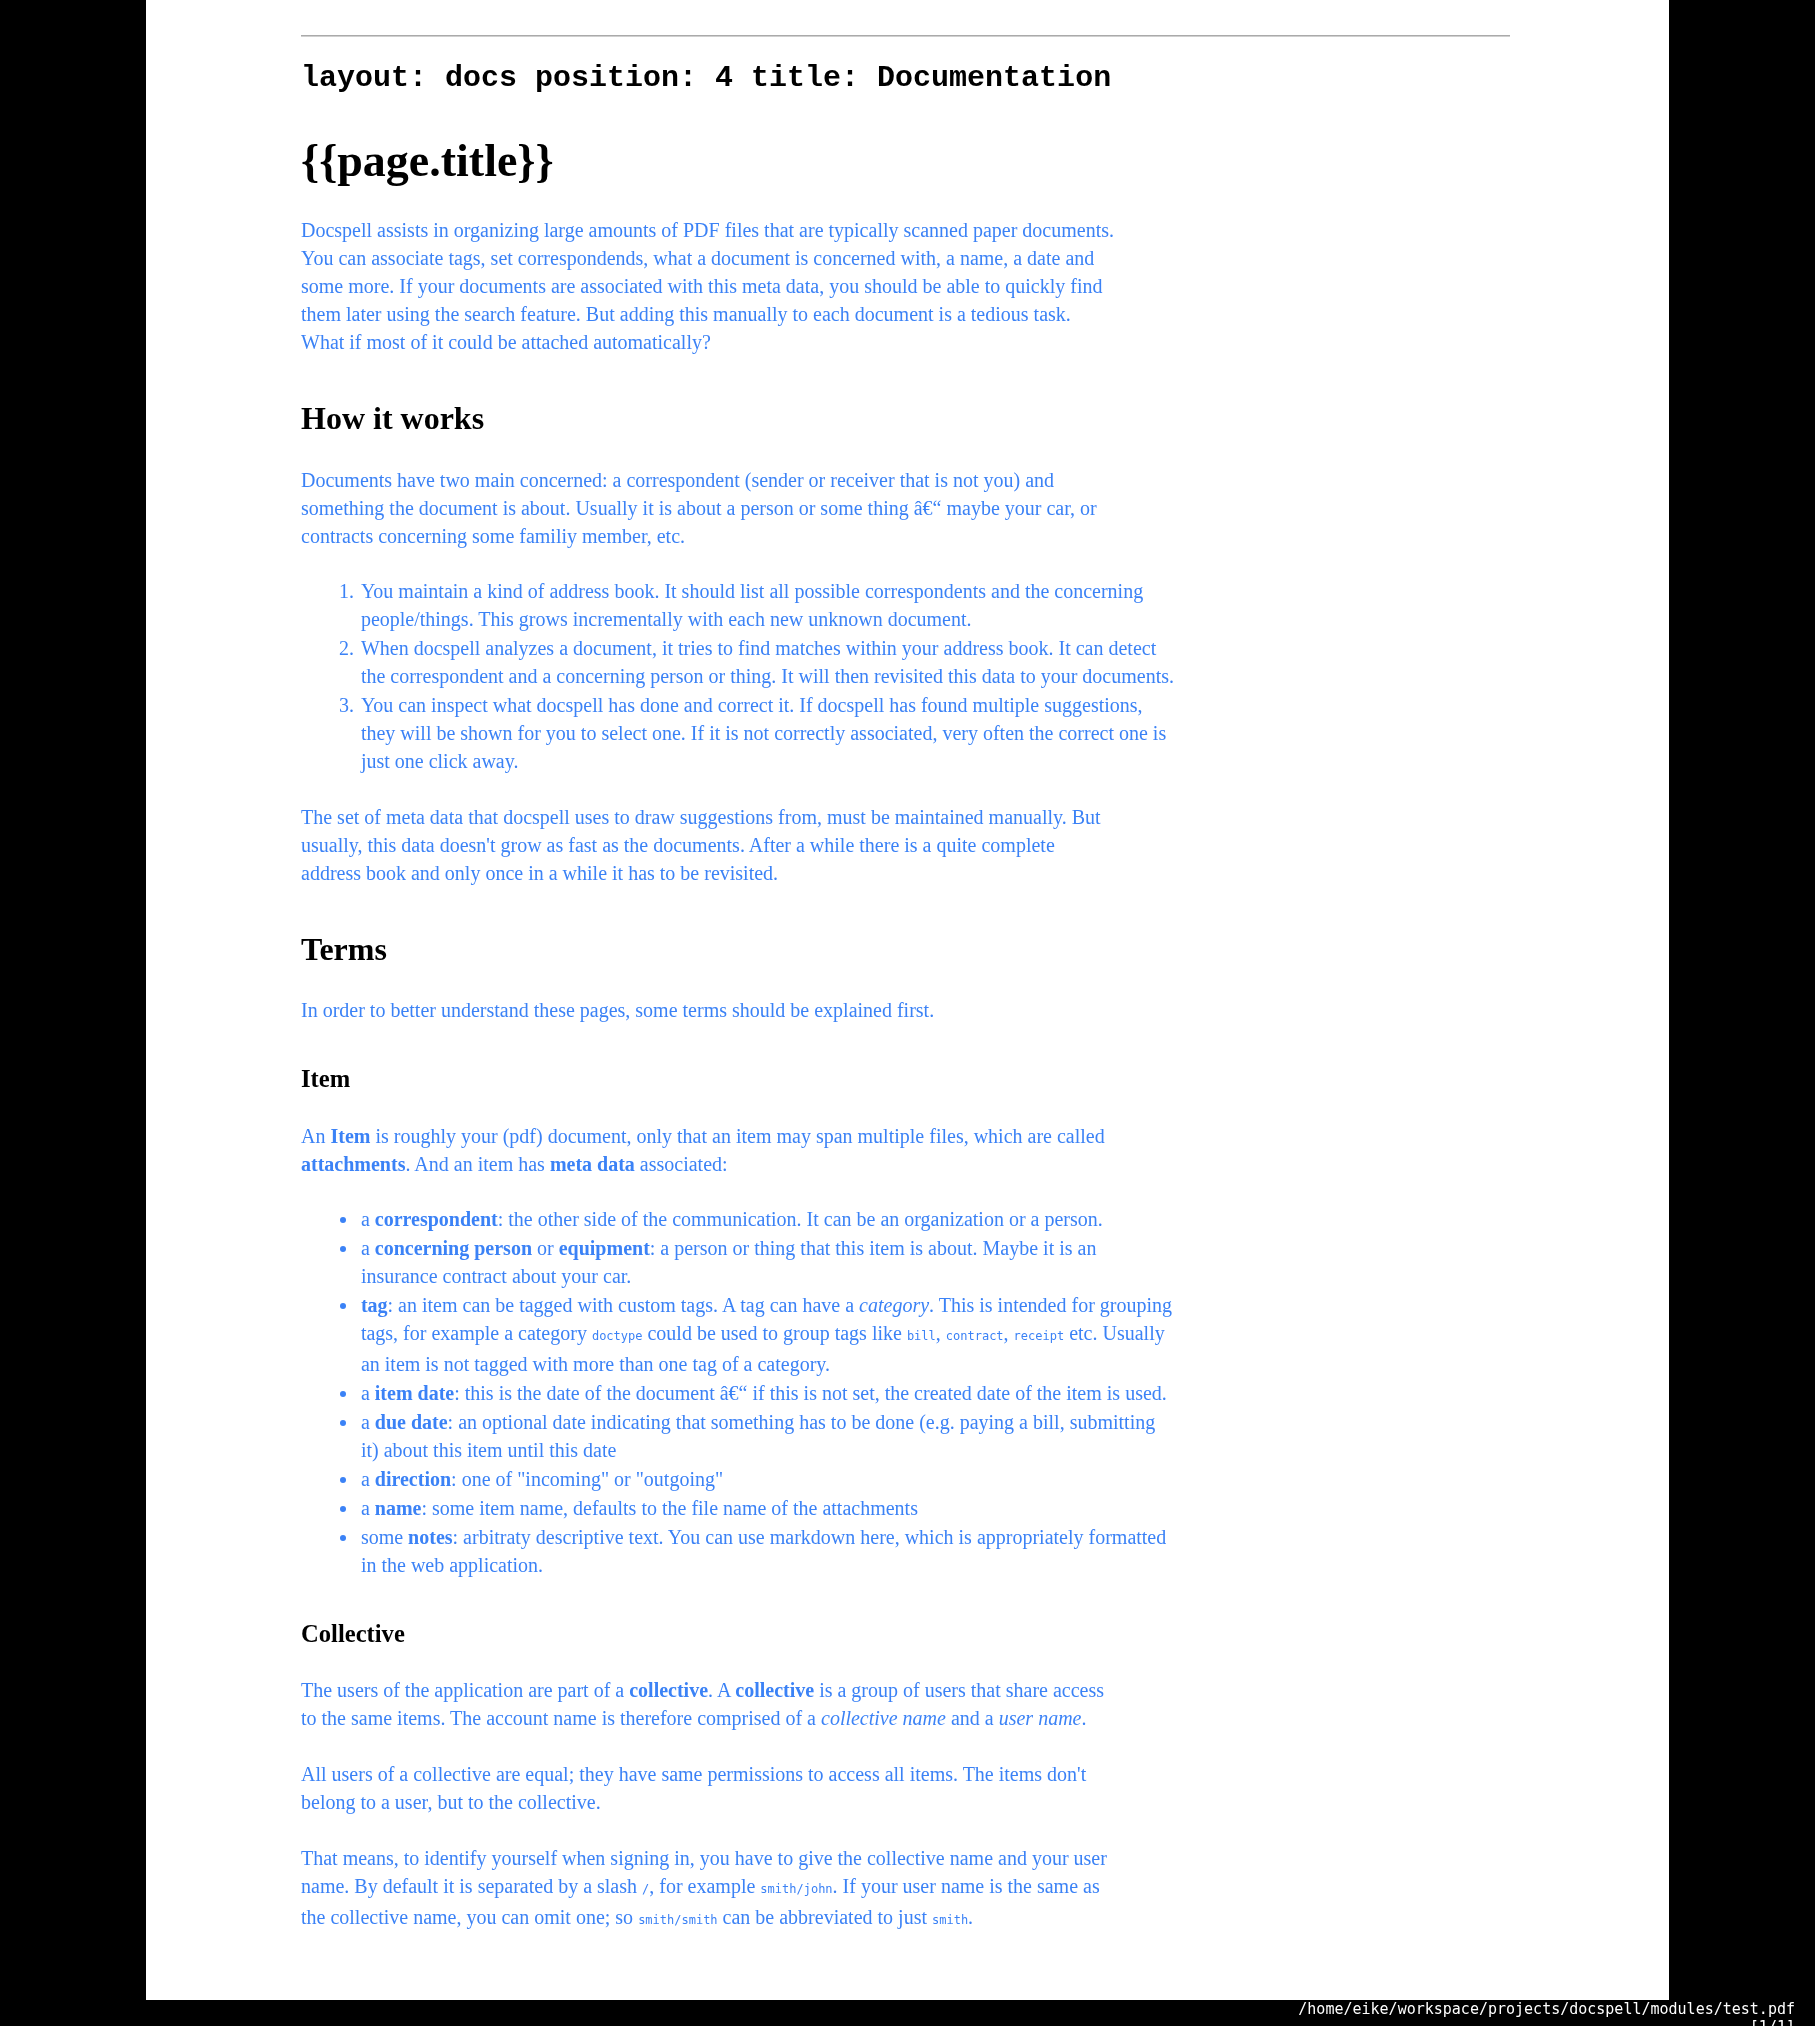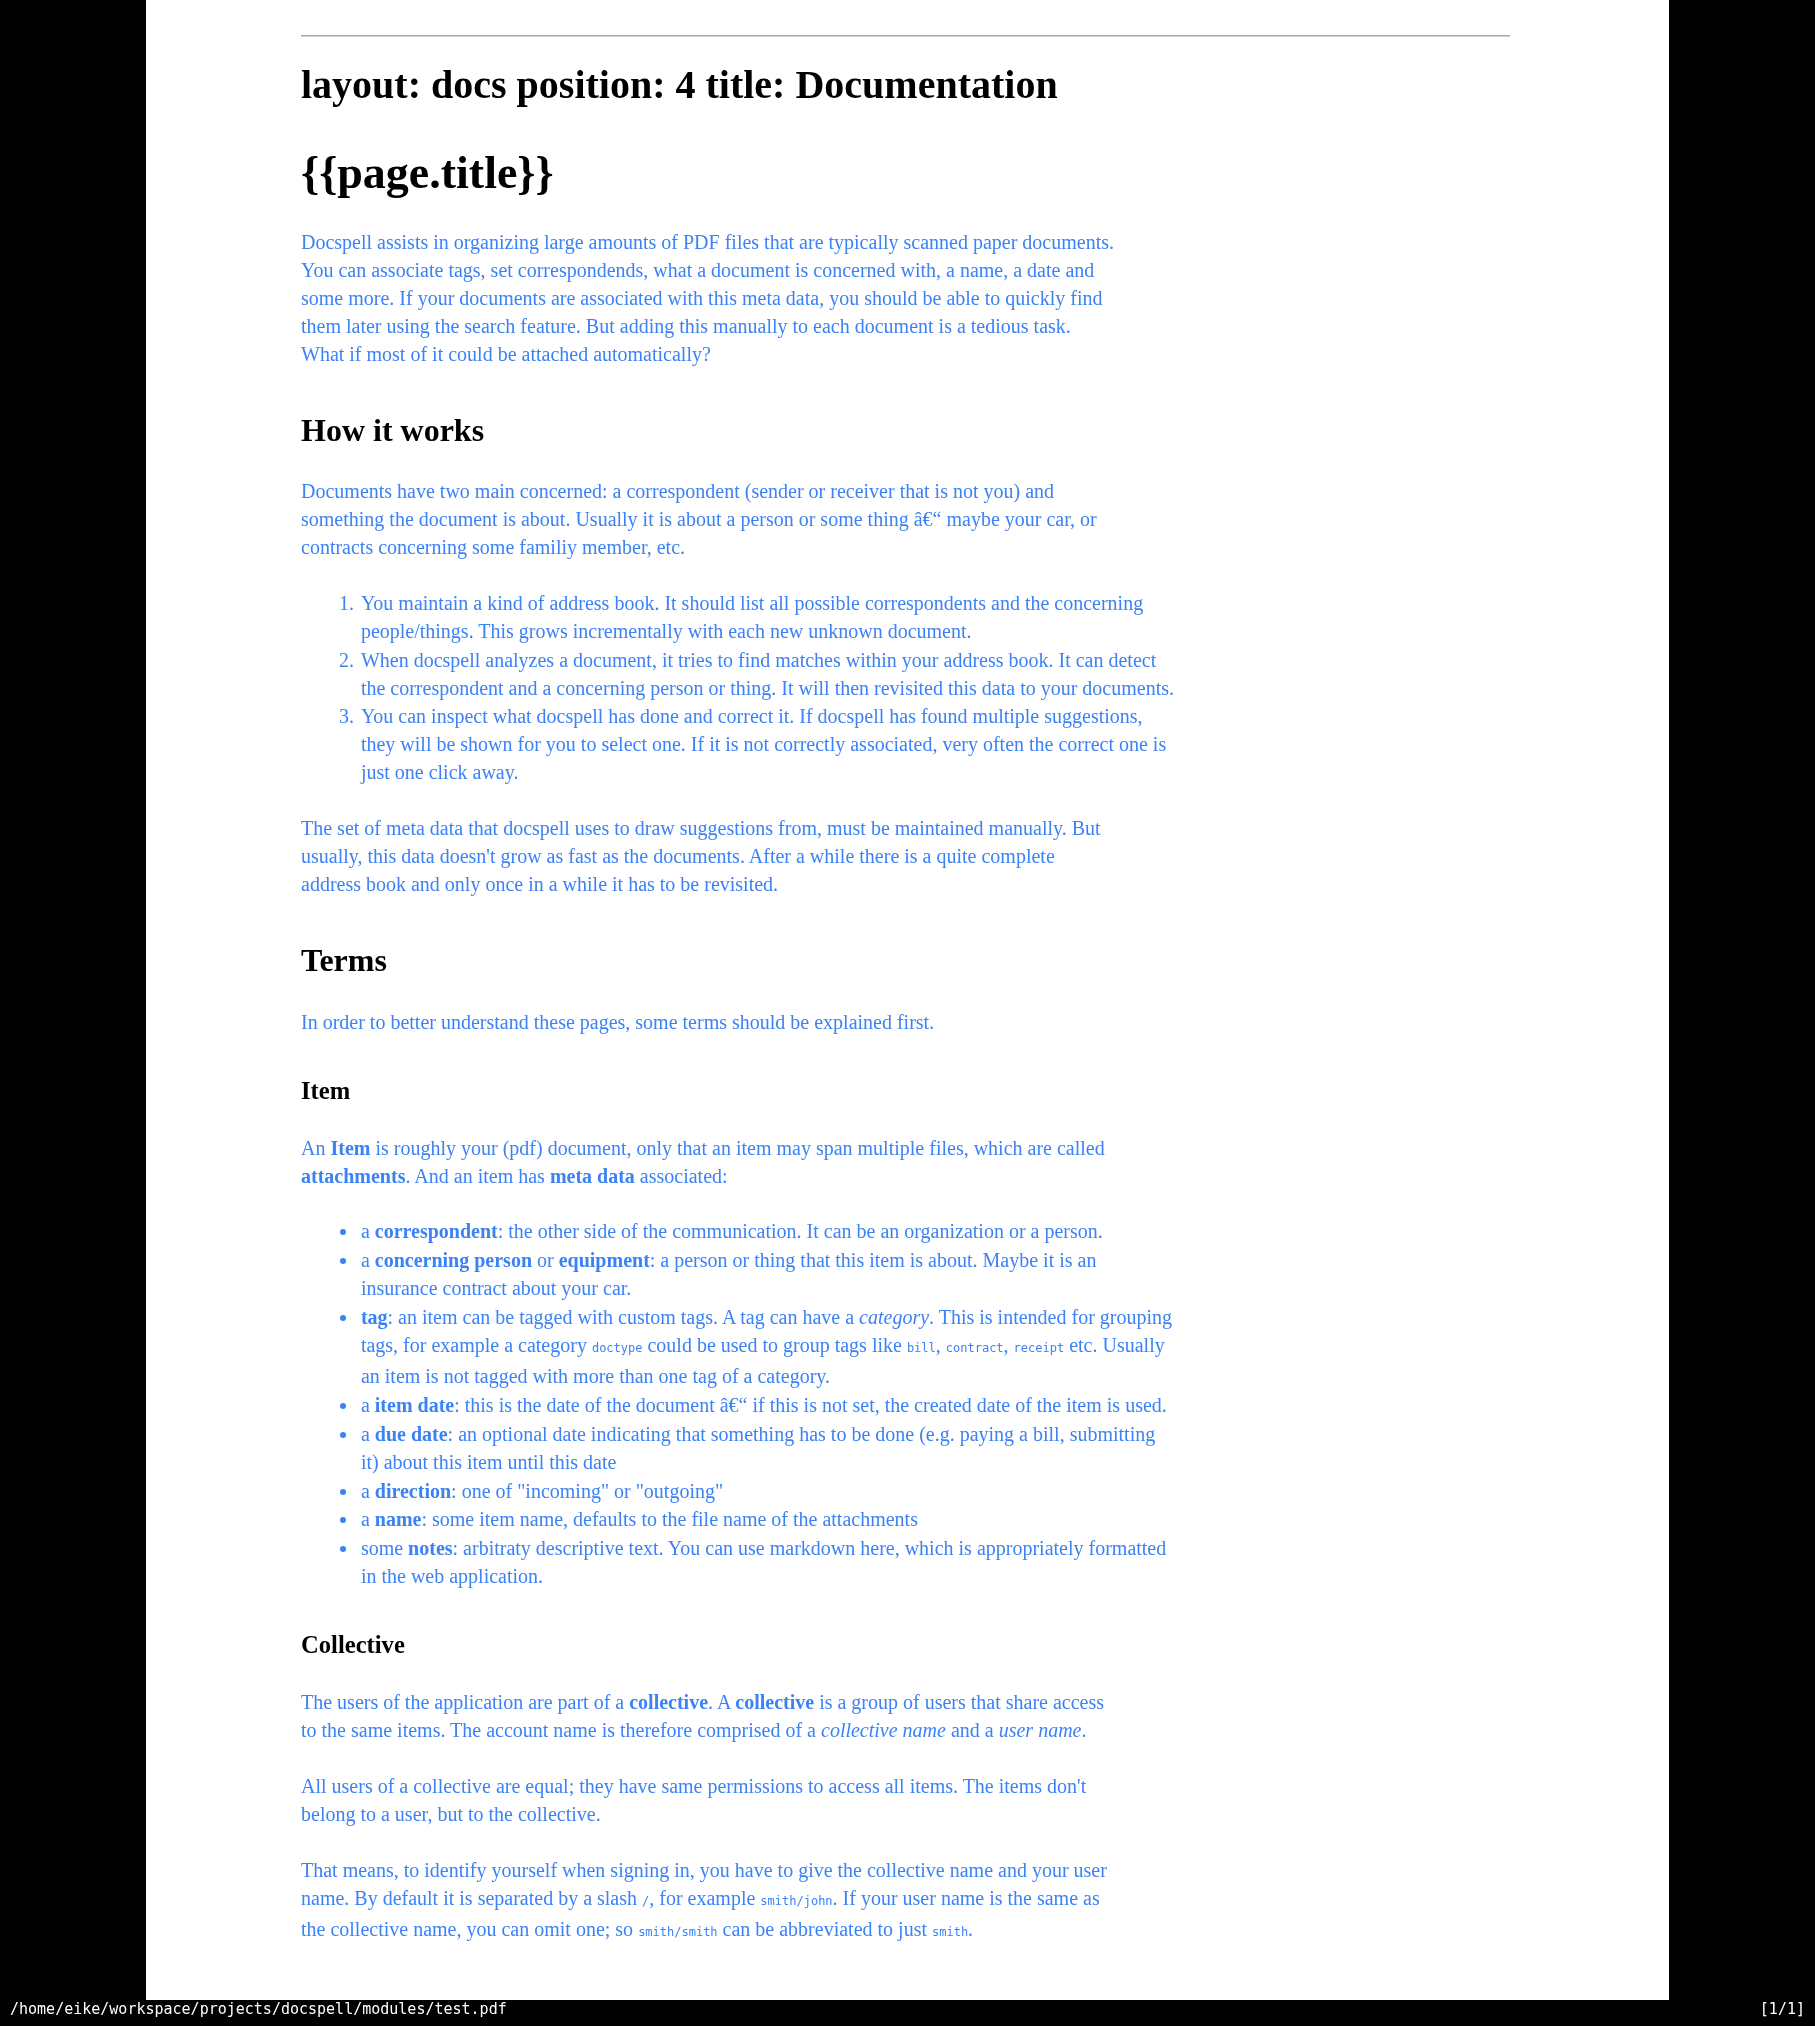--- a/index.html
+++ b/index.html
@@ -20,21 +20,21 @@
     padding:0 159px 0 155px;
     overflow:hidden;
   }
   hr.front-rule {
     border:0;
     height:1.9px;
     margin:35px 0 0 0;
     background:linear-gradient(to bottom, #979797, #e2e2e2);
   }
   h1, h2, h3 { font-weight:bold; color:#000; padding:0; }
-  h2.front-matter { font-size:40px; line-height:1.18; margin:24.6px 0 0 0; }
+  h2.front-matter { font-size:30px; line-height:1.18; margin:24.6px 0 0 0;font-family:Liberation Mono, monospace; }
   h1.doc-title   { font-size:46px; line-height:1.15; margin:38px 0 0 0; }
   h2.section     { font-size:32px; line-height:1.18; margin:44px 0 0 0; }
   h3.subsection  { font-size:24.6px; line-height:1.2;  margin:40px 0 0 0; }
   p, ol, ul {
     font-size:20px;
     line-height:28px;
     max-width:816px;
     color:#3b82f6;
   }
   p  { margin:28px 0 0 0; }
@@ -44,27 +44,28 @@
   em { font-style:italic; }
   code {
     font-family:"DejaVu Sans Mono", monospace;
     font-size:12px;
   }
   .statusbar {
     position:absolute;
     left:0; bottom:0;
     width:100%; height:25.6px;
     box-sizing:border-box;
-    padding:0 10px;
+    padding:0 20px;
     display:flex;
     justify-content:space-between;
-    align-items:flex-start;
+    align-items:flex-end;
     font-family:"DejaVu Sans Mono", monospace;
     font-size:15px;
     letter-spacing:0;
+    flex-direction:column;
   }
 </style>
 </head>
 <body style="background: rgb(0, 0, 0);">
 
 <div class="page">
 
   <hr class="front-rule">
 
   <h2 class="front-matter">layout: docs position: 4 title: Documentation</h2>

